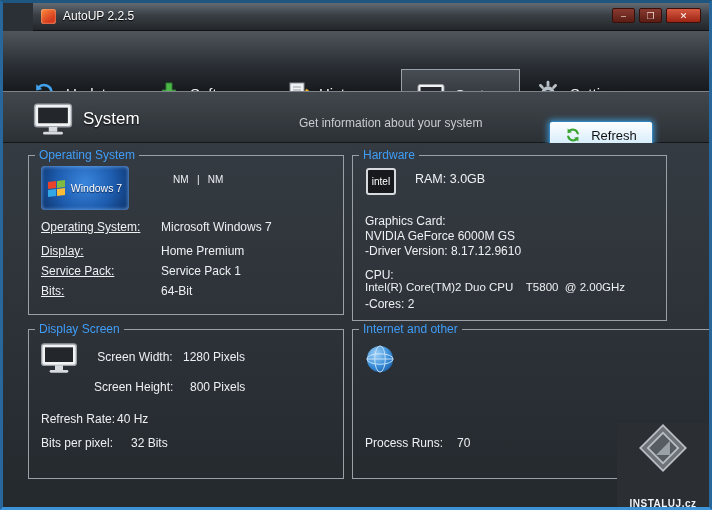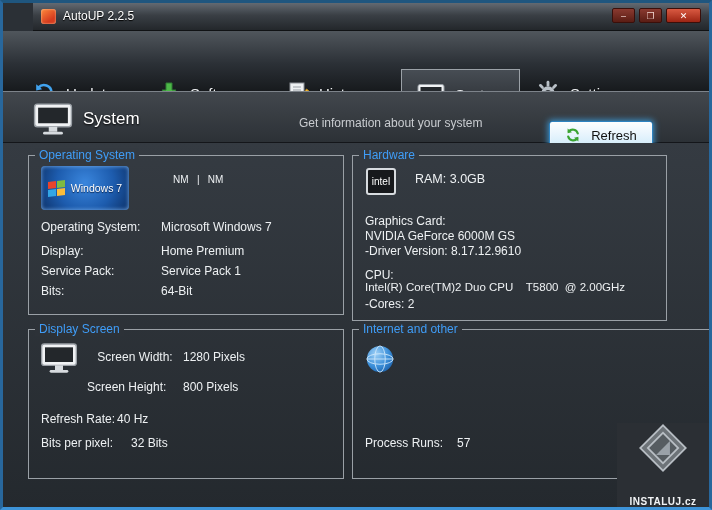--- a/index.html
+++ b/index.html
@@ -119,51 +119,51 @@
     box-shadow: inset 0 0 4px #7db4ef;
   }
   .w7flag { display:grid; grid-template-columns:8px 8px; grid-template-rows:7px 7px; gap:1px; transform:skewY(-6deg); }
   .w7flag span:nth-child(1){background:#e8442c;}
   .w7flag span:nth-child(2){background:#7fbb42;}
   .w7flag span:nth-child(3){background:#33a6e6;}
   .w7flag span:nth-child(4){background:#fbbc3a;}
   .w7text { color:#fff; font-size:10.5px; text-shadow:0 1px 1px #06224d; }
   .nm-text { left:132px; top:18px; font-size:10px;margin-left:12px; }
   .os-row { left:12px; right:6px; }
-  .os-row .lbl { width:120px; }
+  .os-row .lbl { width:120px;text-decoration:underline; }
   .os-r1{top:64px} .os-r2{top:88px} .os-r3{top:108px} .os-r4{top:128px}
 
   
   .intel-logo {
     position:absolute; left:13px; top:12px; width:30px; height:27px;
     border:2px solid #d7dbdf; border-radius:3px; background:#17191c;
     color:#fff; font-size:10px; display:flex; align-items:center; justify-content:center;
   }
   .hw-ram { left:62px; top:16px; font-size:12.5px; }
   .hw-l1{left:12px; top:58px} .hw-l2{left:12px; top:73px} .hw-l3{left:12px; top:88px}
   .hw-l4{left:12px; top:112px} .hw-l5{left:12px; top:125px; font-size:11.5px;} .hw-l6{left:12px; top:141px}
 
   
   .disp-icon { position:absolute; left:10px; top:12px; }
   .d-row .lbl { }
   .d-r1{ left:58px; top:20px; } .d-r1 .lbl{width:96px;text-align:center;}
-  .d-r2{ left:58px; top:50px; } .d-r2 .lbl{width:96px;}
+  .d-r2{ left:58px; top:50px; } .d-r2 .lbl{width:96px;margin-left:7px;}
   .d-r3{ left:12px; top:82px; } .d-r3 .lbl{width:76px;}
   .d-r4{ left:12px; top:106px;} .d-r4 .lbl{width:90px;}
 
   
   .globe-icon { position:absolute; left:12px; top:14px; }
   .i-r1{ left:12px; top:82px; }  .i-r1 .lbl{width:92px;}
   .i-r2{ left:12px; top:106px; } .i-r2 .lbl{width:92px;}
 
   
   .watermark {
     position:absolute; right:0; bottom:0; width:92px; height:84px;
     background:#2b2f34;
-    display:flex; flex-direction:column; align-items:center; justify-content:space-between; gap:3px;
+    display:flex; flex-direction:column; align-items:center; justify-content:flex-start; gap:21px;
   }
   .wm-text { color:#f2f4f6; font-size:10px; font-weight:bold; letter-spacing:.5px; }
 </style>
 </head>
 <body>
 
 <div class="window">
 
   <div class="titlebar">
     <span class="app-icon"></span>
@@ -350,21 +350,21 @@
           </defs>
           <circle cx="12" cy="12" r="10.5" fill="url(#gl)"></circle>
           <g fill="none" stroke="#cfe8fb" stroke-width="0.8" opacity="0.9">
             <ellipse cx="12" cy="12" rx="10.5" ry="4.2"></ellipse>
             <ellipse cx="12" cy="12" rx="4.2" ry="10.5"></ellipse>
             <line x1="1.5" y1="12" x2="22.5" y2="12"></line>
           </g>
         </svg>
       </span>
       <div class="txt i-r2">
-        <span class="lbl">Process Runs:</span><span>57</span>
+        <span class="lbl">Process Runs:</span><span>70</span>
       </div>
     </div>
 
     <div class="watermark">
       <span>
         <svg width="50" height="50" viewBox="0 0 56 56">
           <g transform="rotate(45 28 28)">
             <rect x="10" y="10" width="36" height="36" fill="#6d7378" stroke="#b8bec4" stroke-width="2"></rect>
             <rect x="16" y="16" width="24" height="24" fill="#565c61" stroke="#b8bec4" stroke-width="2"></rect>
             <path d="M28 17 L39 28 L28 39 Z" fill="#9aa1a8"></path>

